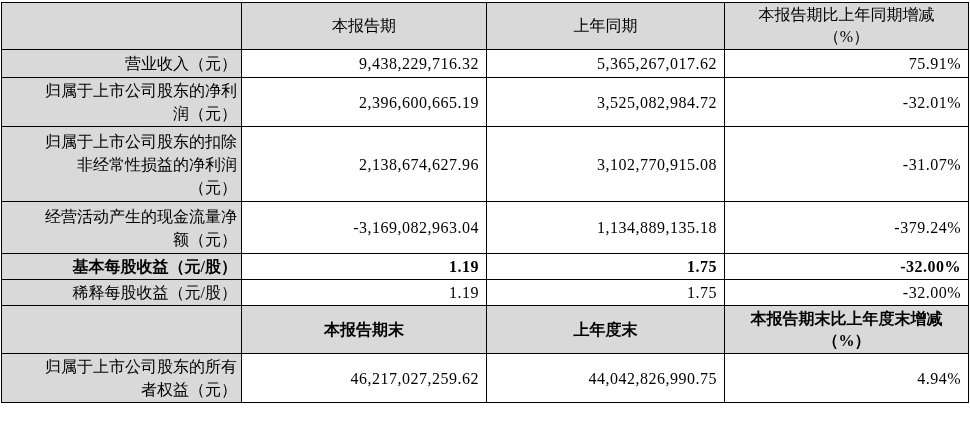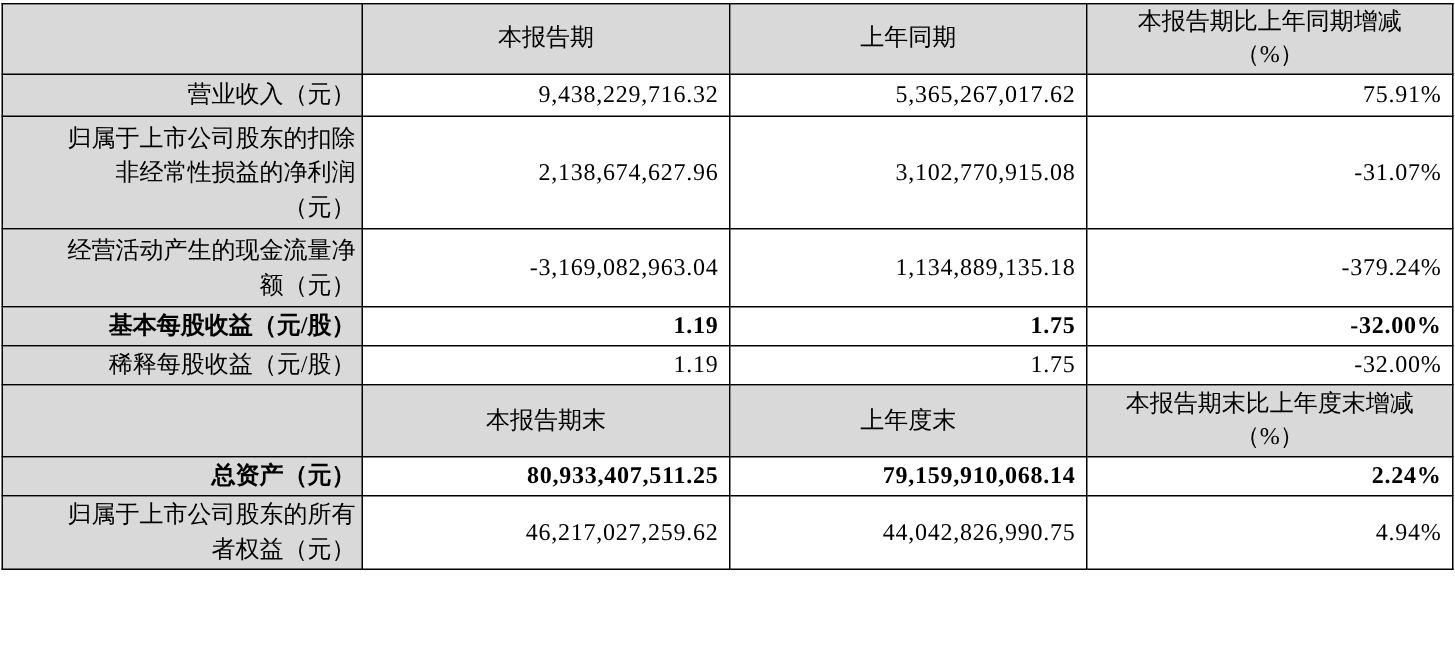--- a/index.html
+++ b/index.html
@@ -60,21 +60,21 @@
   }
 
   
   tr.hH1 { height: 47px; margin-left: 15px; }
   tr.h28 { height: 28px; }
   tr.h46 { height: 46px; }
   tr.h75 { height: 75px; padding-left: 12px; }
   tr.h52 { height: 52px; }
   tr.h24 { height: 24px; font-weight: bold; }
   tr.h23 { height: 23px; }
-  tr.hH2 { height: 48px; }
+  tr.hH2 { height: 48px; font-weight: bold; }
 </style>
 </head>
 <body>
 
 <div class="doc">
   <table class="fin">
     <colgroup>
       <col class="c1">
         <col class="c2">
         <col class="c3">
@@ -90,20 +90,27 @@
 （%）</td>
       </tr>
 
       <tr class="h28">
         <td class="label">营业收入（元）</td>
         <td class="num">9,438,229,716.32</td>
         <td class="num">5,365,267,017.62</td>
         <td class="num">75.91%</td>
       </tr>
 
+      <tr class="h46">
+        <td class="label">归属于上市公司股东的净利
+润（元）</td>
+        <td class="num">2,396,600,665.19</td>
+        <td class="num">3,525,082,984.72</td>
+        <td class="num">-32.01%</td>
+      </tr>
 
       <tr class="h75">
         <td class="label">归属于上市公司股东的扣除
 非经常性损益的净利润
 （元）</td>
         <td class="num">2,138,674,627.96</td>
         <td class="num">3,102,770,915.08</td>
         <td class="num">-31.07%</td>
       </tr>
 
@@ -131,26 +138,20 @@
 
 
       <tr class="hdr hH2">
         <td class="label"></td>
         <td>本报告期末</td>
         <td>上年度末</td>
         <td>本报告期末比上年度末增减
 （%）</td>
       </tr>
 
-      <tr class="h24">
-        <td class="label">总资产（元）</td>
-        <td class="num">80,933,407,511.25</td>
-        <td class="num">79,159,910,068.14</td>
-        <td class="num">2.24%</td>
-      </tr>
 
       <tr class="h46">
         <td class="label">归属于上市公司股东的所有
 者权益（元）</td>
         <td class="num">46,217,027,259.62</td>
         <td class="num">44,042,826,990.75</td>
         <td class="num">4.94%</td>
       </tr>
 
     </tbody>

